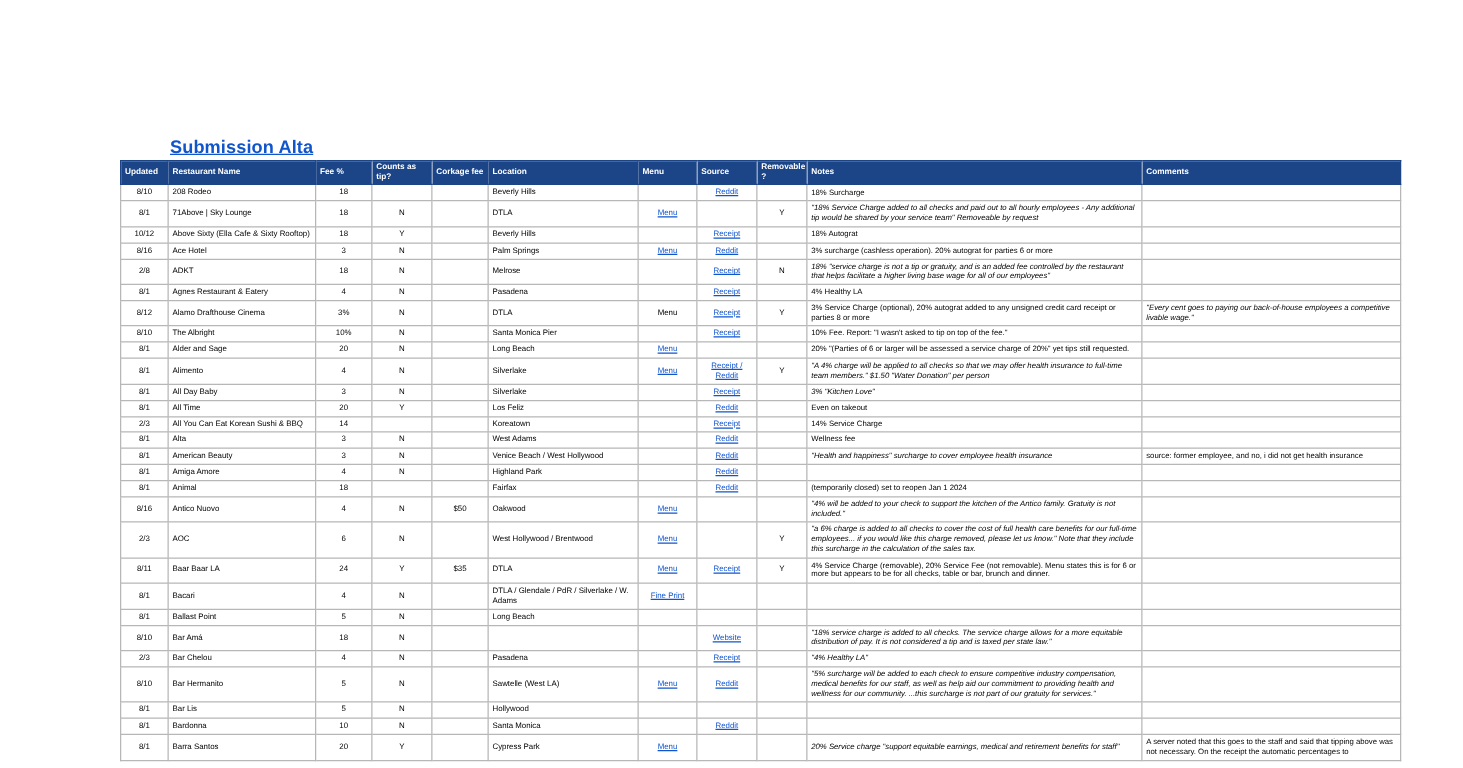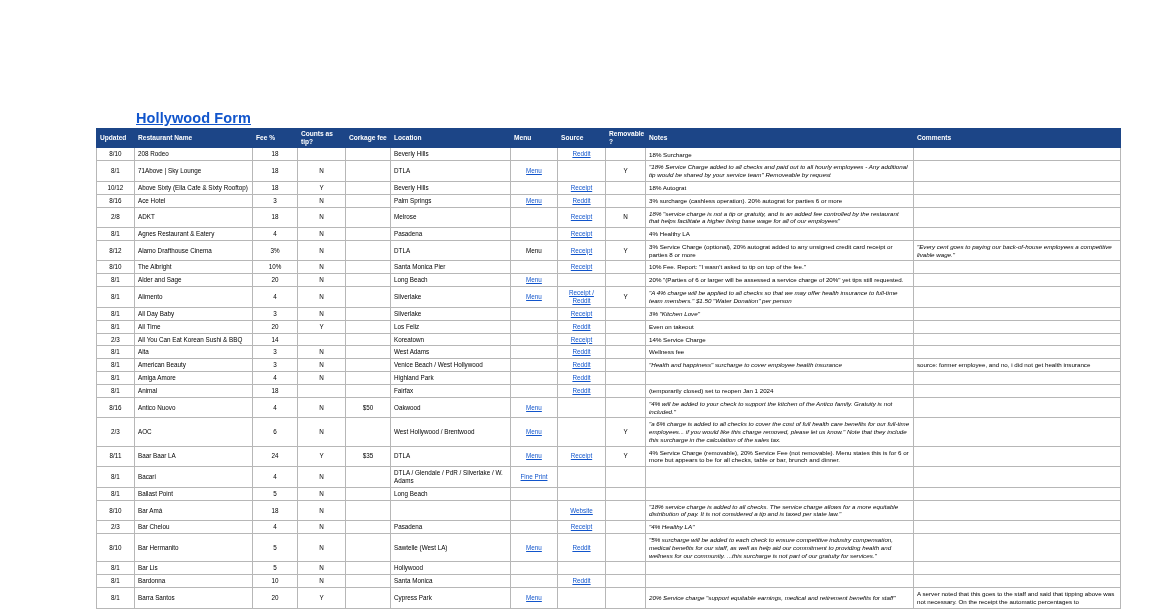--- a/index.html
+++ b/index.html
@@ -78,21 +78,21 @@
     text-decoration: underline;
     cursor: pointer;
   }
   .plain { color: #000000; }
 </style>
 </head>
 <body>
 
 <div id="page">
 
-  <a id="doc-title">Hollywood Form</a>
+  <a id="doc-title">Submission Alta</a>
 
   <div id="grid-wrap">
     <table class="sheet">
       <colgroup>
         <col class="c-updated">
           <col class="c-name">
           <col class="c-fee">
           <col class="c-counts">
         <col class="c-corkage">
           <col class="c-location">

